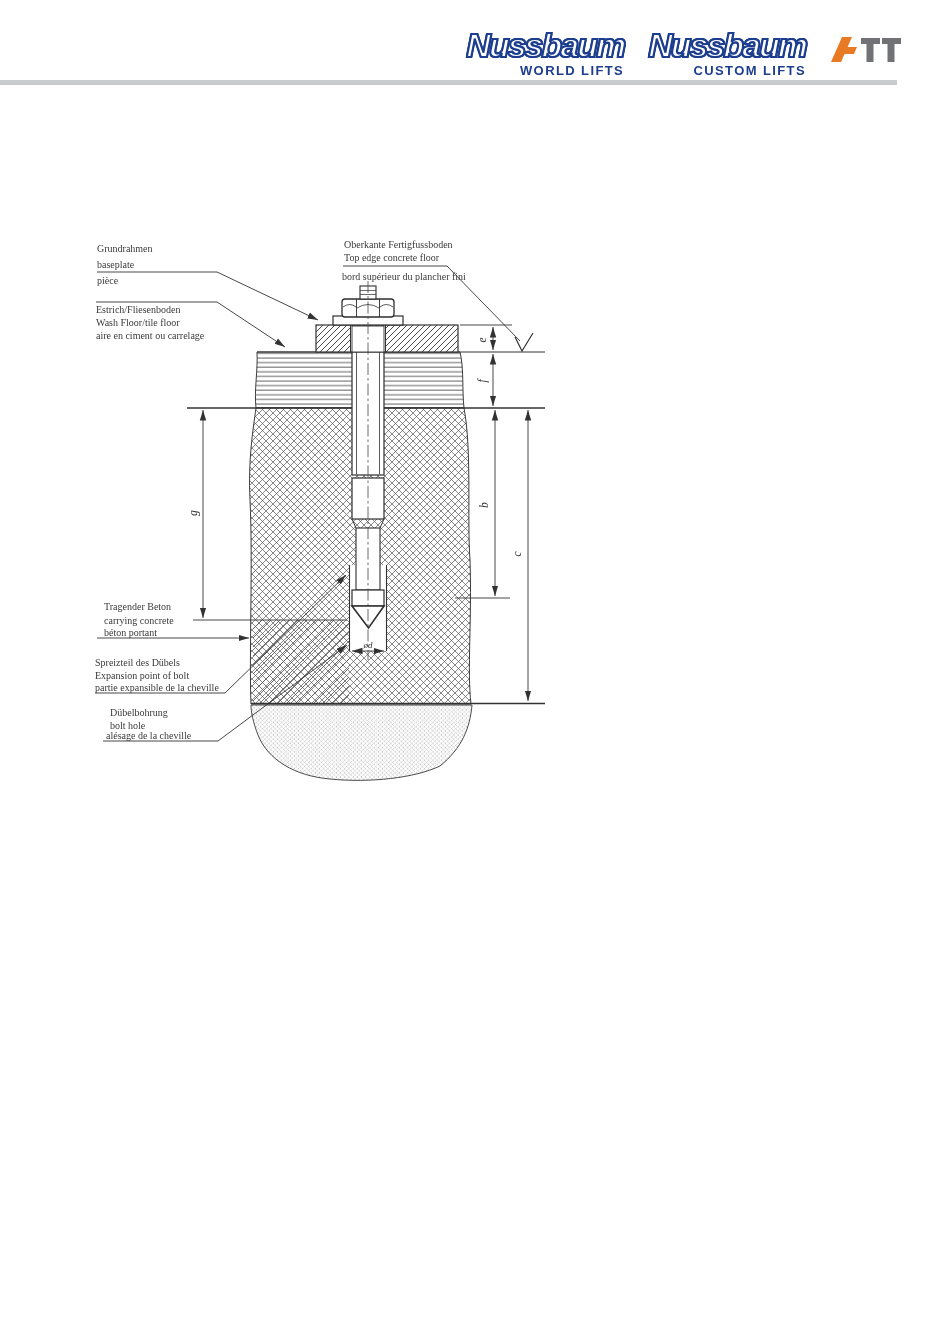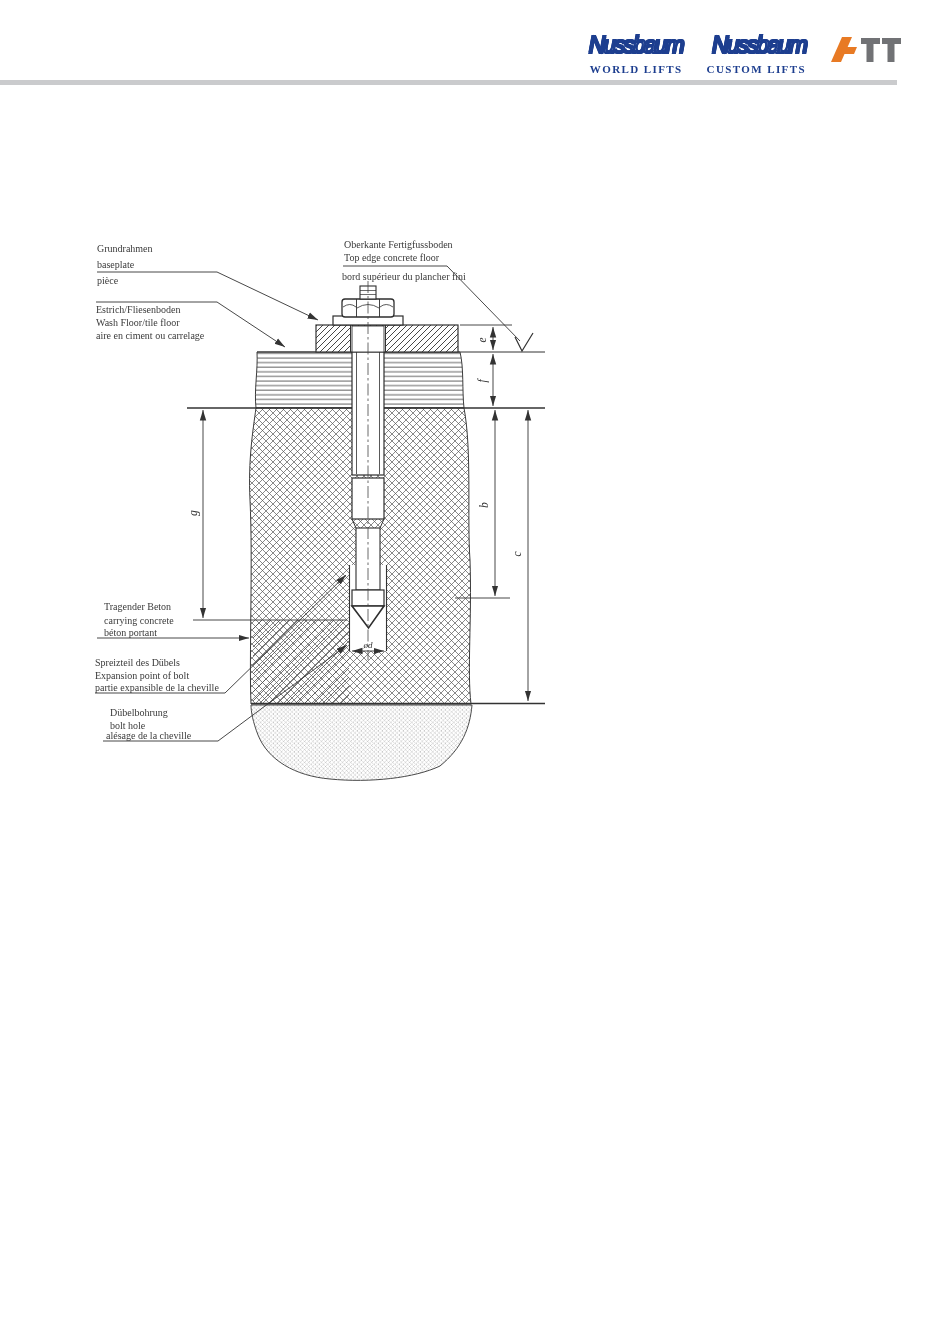--- a/index.html
+++ b/index.html
@@ -3,26 +3,26 @@
 <meta charset="utf-8">
 <style>
   html,body{margin:0;padding:0;background:#fff;}
   .page{position:relative;width:950px;height:1344px;background:#ffffff;overflow:hidden;
         font-family:"Liberation Serif", serif;color:#3a3a3a;}
   
   .header{position:absolute;top:0;left:0;width:100%;height:90px;}
   .brand-rule{position:absolute;top:80px;left:0;width:897px;height:5px;background:#cacbcd;}
   .logos{position:absolute;top:30px;right:48px;display:flex;align-items:flex-start;gap:24px;}
   .nb-logo{display:flex;flex-direction:column;align-items:flex-end;}
-  .nb-word{font-family:"Liberation Sans", sans-serif;font-weight:400;font-style:italic;
-           font-size:23px;line-height:30px;letter-spacing:-2px;color:#ffffff;
+  .nb-word{font-family:"Liberation Sans", sans-serif;font-weight:700;font-style:italic;
+           font-size:34px;line-height:30px;letter-spacing:-2px;color:#ffffff;
            -webkit-text-stroke:2px #1d3e8f;
            text-shadow:0 0 1px #1d3e8f, 1px 1px 0 #1d3e8f, -1px -1px 0 #1d3e8f,
                        1px -1px 0 #1d3e8f, -1px 1px 0 #1d3e8f;}
-  .nb-tagline{font-family:Liberation Serif, serif;font-weight:700;font-size:11px;
+  .nb-tagline{font-family:Liberation Sans, sans-serif;font-weight:700;font-size:13px;
               letter-spacing:1.4px;color:#1d3e8f;margin-top:3px;}
   .att-logo{margin-top:6px;}
   
   .diagram-svg{position:absolute;left:0;top:0;}
   .callout{font-size:10px;fill:#3a3a3a;}
   .dimletter{font-size:11.5px;font-style:italic;fill:#333;}
   .holedim{font-size:9px;font-style:italic;fill:#333;}
 </style>
 </head>
 <body>

